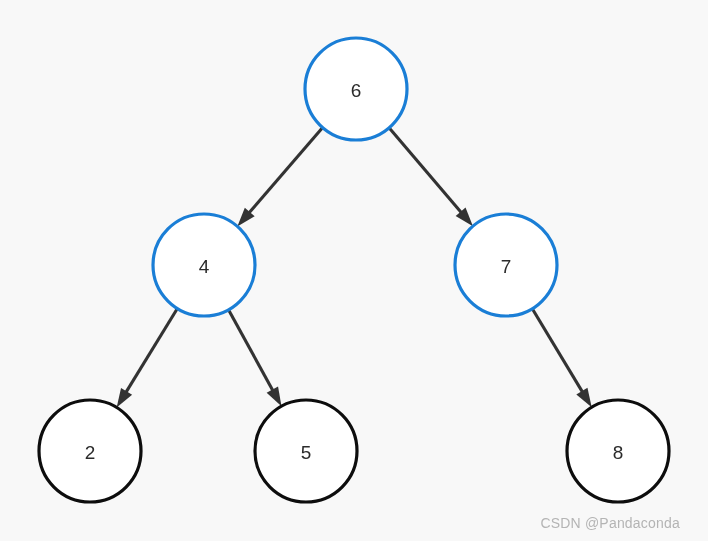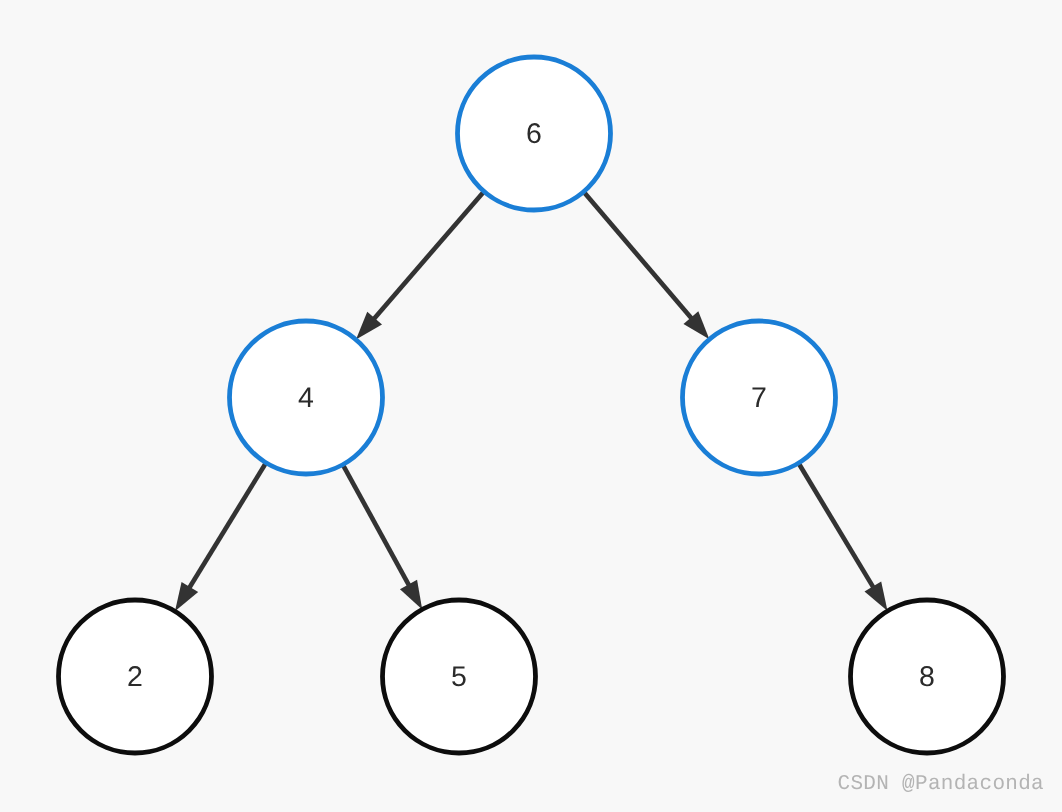--- a/index.html
+++ b/index.html
@@ -50,23 +50,23 @@
     stroke: #333333;
     stroke-width: 3.1;
     fill: none;
   }
   .edge-head {
     fill: #333333;
     stroke: none;
   }
   #watermark {
     position: absolute;
-    right: 12px;
+    right: 28px;
     bottom: 10px;
-    font-family: Liberation Mono, monospace;
+    font-family: Liberation Sans, sans-serif;
     font-size: 14px;
     color: #b4b4b4;
     letter-spacing: 0.2px;
     user-select: none;
   }
 </style>
 </head>
 <body>
 
 <div id="diagram-root">

